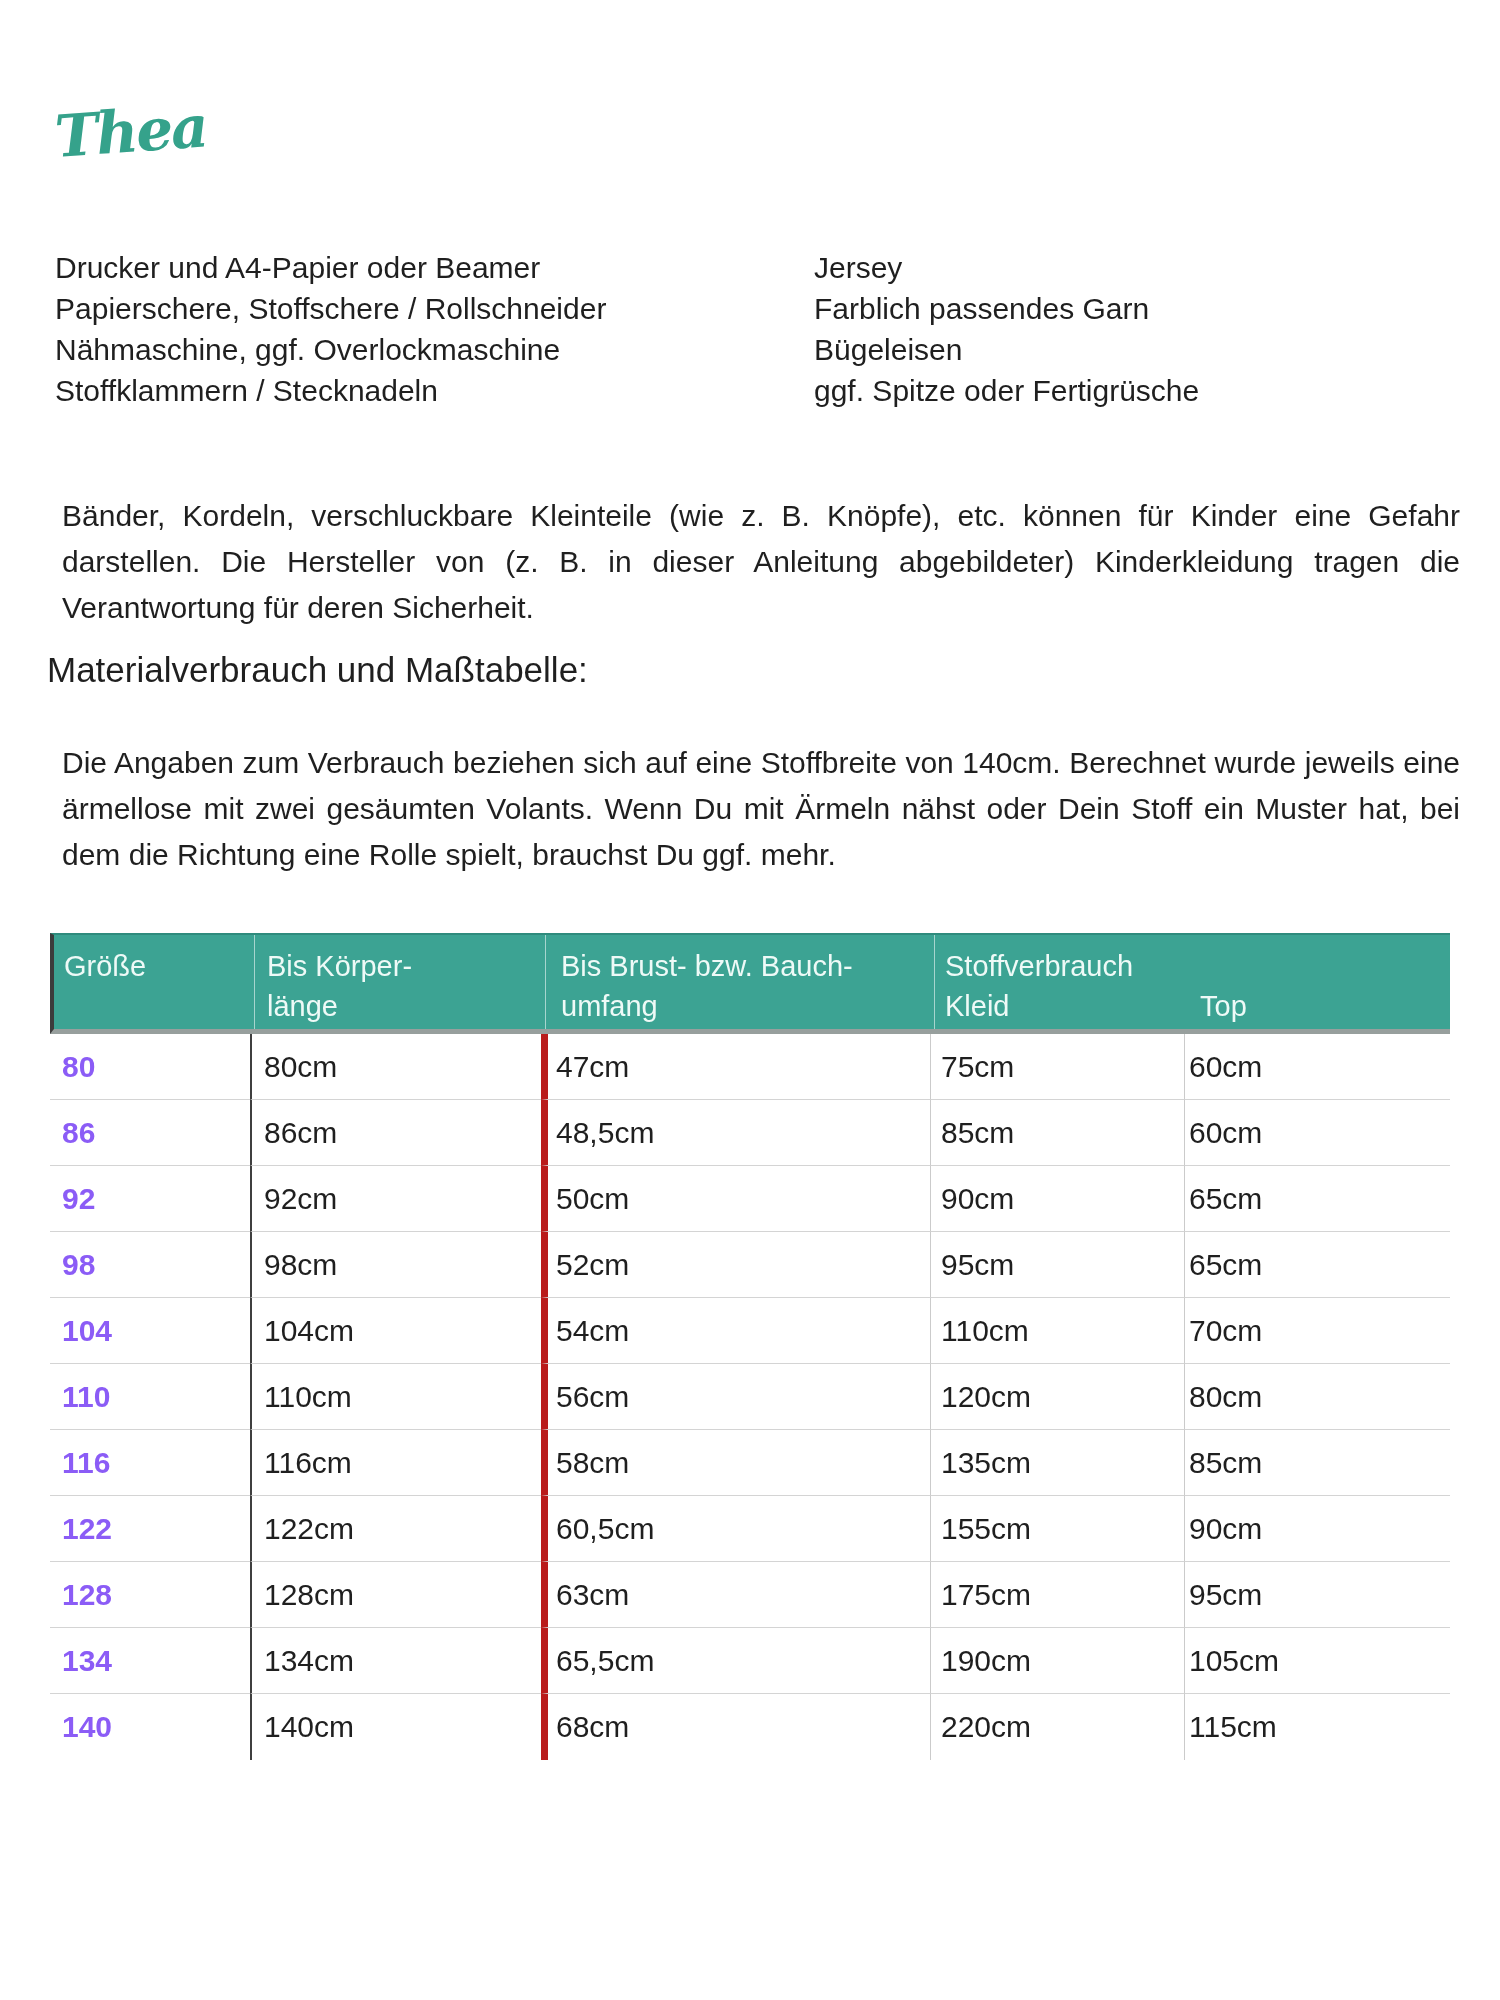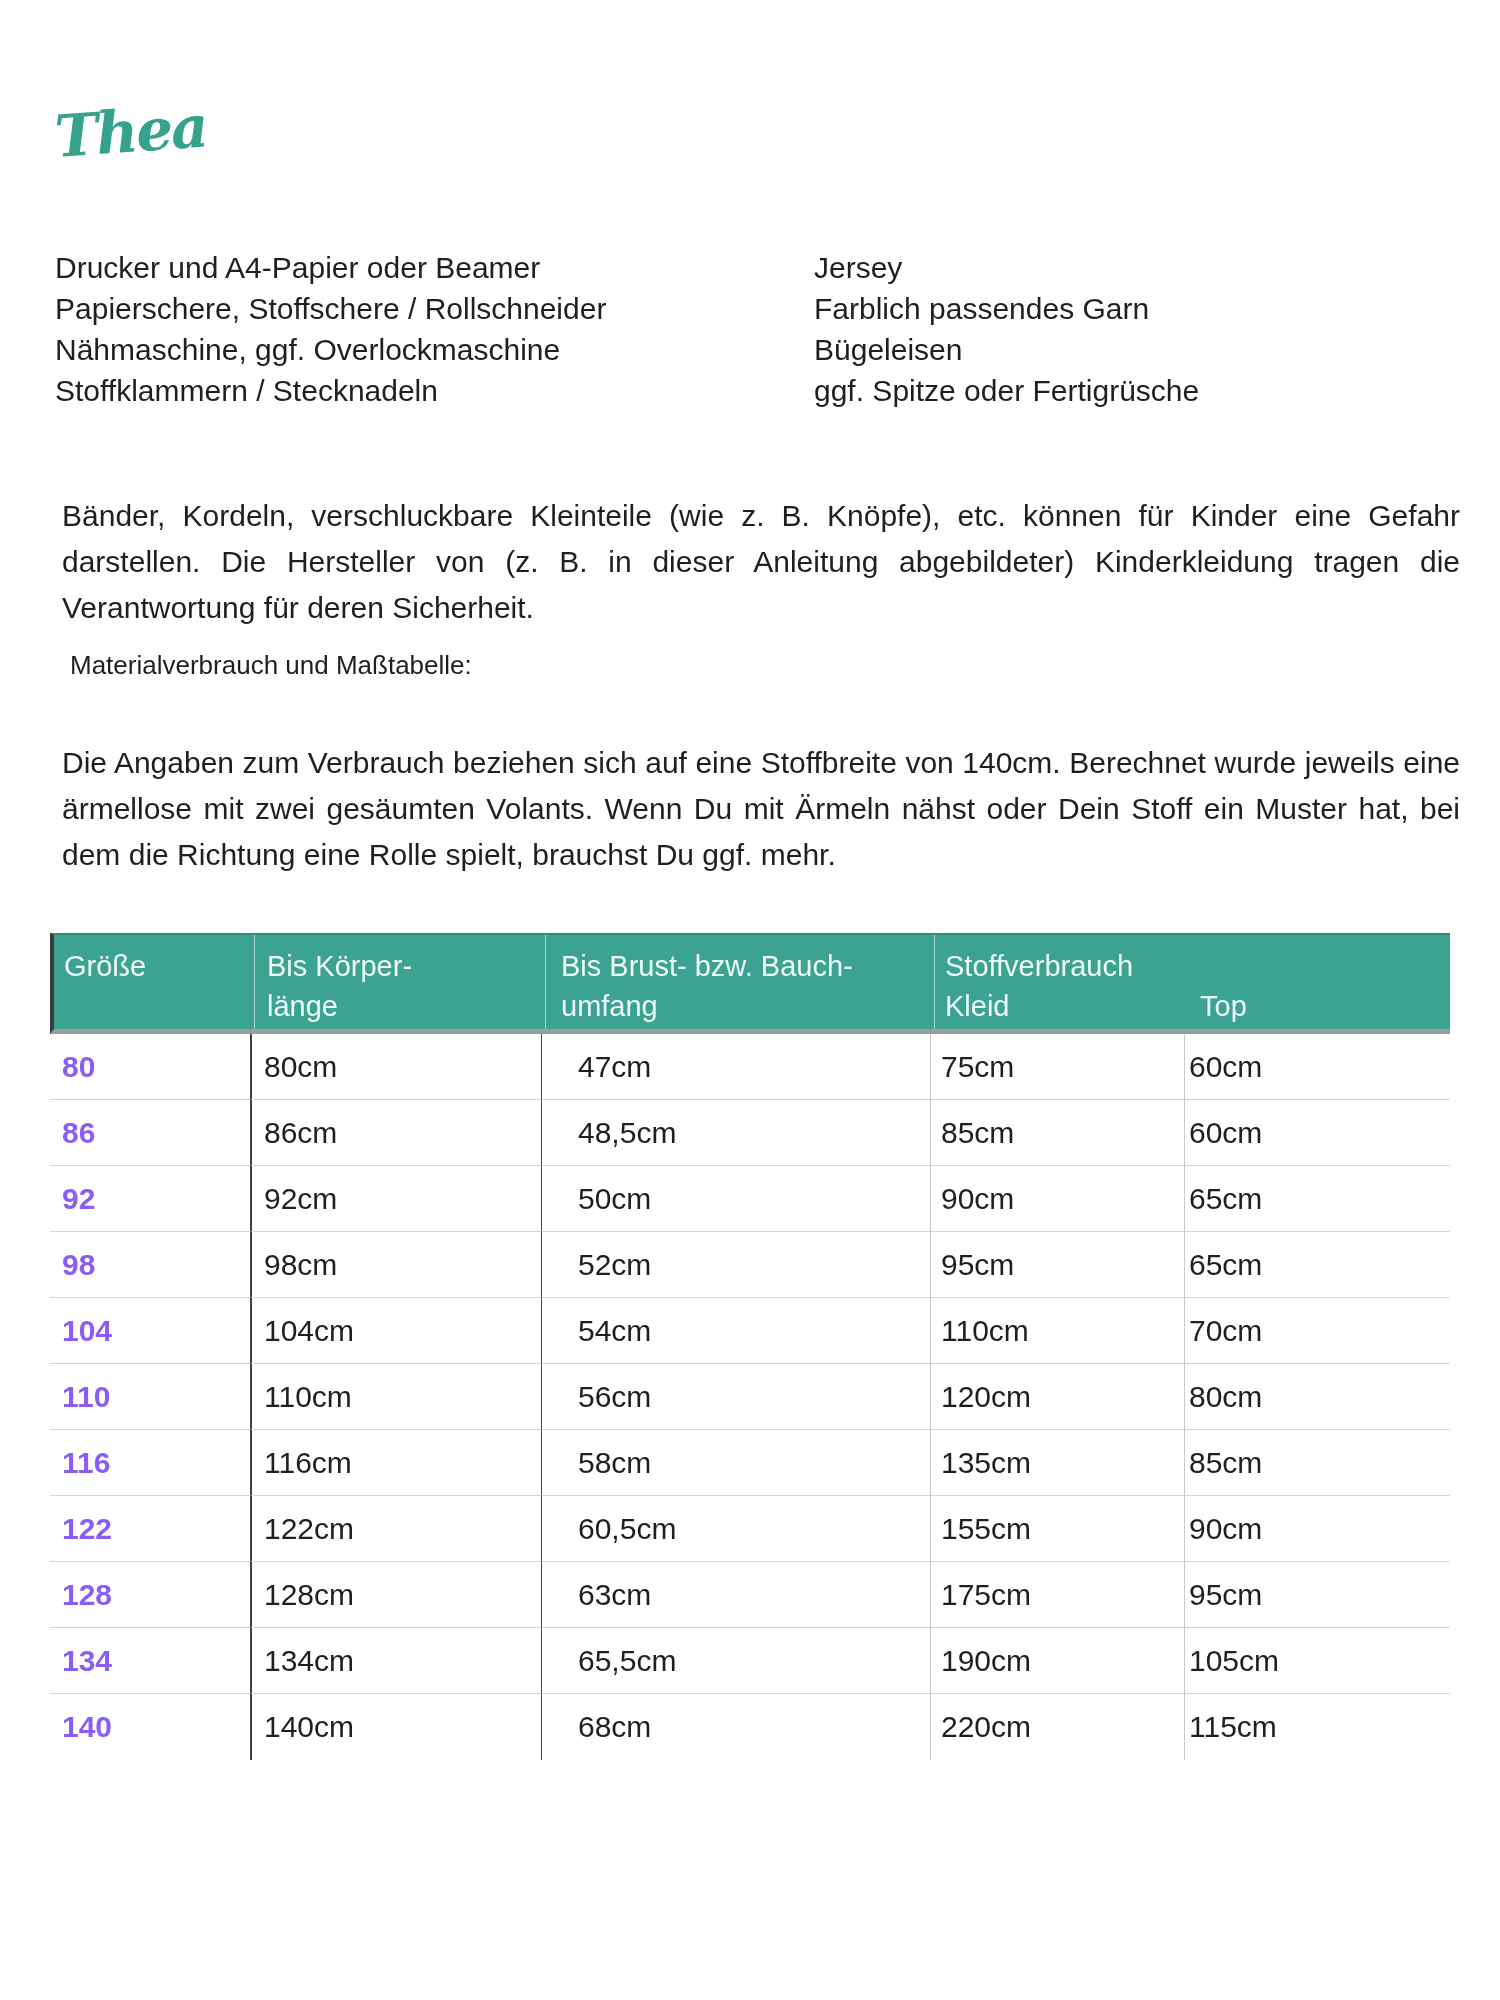--- a/index.html
+++ b/index.html
@@ -30,22 +30,22 @@
   .equip-left{left:55px;}
   .equip-right{left:795px;margin-left:19px;}
   .para{
     position:absolute;left:55px;width:1398px;
     margin:7px;
     font-size:30px;line-height:46px;
     text-align:justify;
   }
   .para-warning{top:486px;}
   .heading{
-    position:absolute;left:70px;top:650px;
-    font-size:26px;
+    position:absolute;left:47px;top:650px;
+    font-size:35px;
   }
   .para-intro{top:733px;}
 
   .sizetable{
     position:absolute;left:50px;top:933px;width:1400px;
   }
   .grid-row{
     display:grid;
     grid-template-columns:200px 291px 389px 254px 266px;
   }
@@ -73,21 +73,21 @@
   .trow{height:66px;font-size:30px;}
   .trow .td{
     display:flex;align-items:center;
     box-sizing:border-box;
     border-bottom:1px solid #d4d4d4;
     white-space:nowrap;
   }
   .trow:last-child .td{border-bottom:none;}
   .td-size{padding-left:12px;font-weight:bold;color:#8b5cf6;}
   .td-body{padding-left:12px;border-left:2px solid #3f3f3f;}
-  .td-chest{padding-left:36px;border-left:1px solid #b91c1c;}
+  .td-chest{padding-left:8px;border-left:7px solid #b91c1c;}
   .td-dress{padding-left:10px;border-left:1px solid #cbcbcb;}
   .td-top{padding-left:4px;border-left:1px solid #cbcbcb;}
 </style>
 </head>
 <body>
 
 <div class="page">
 
   <div class="logo">Thea</div>
 

